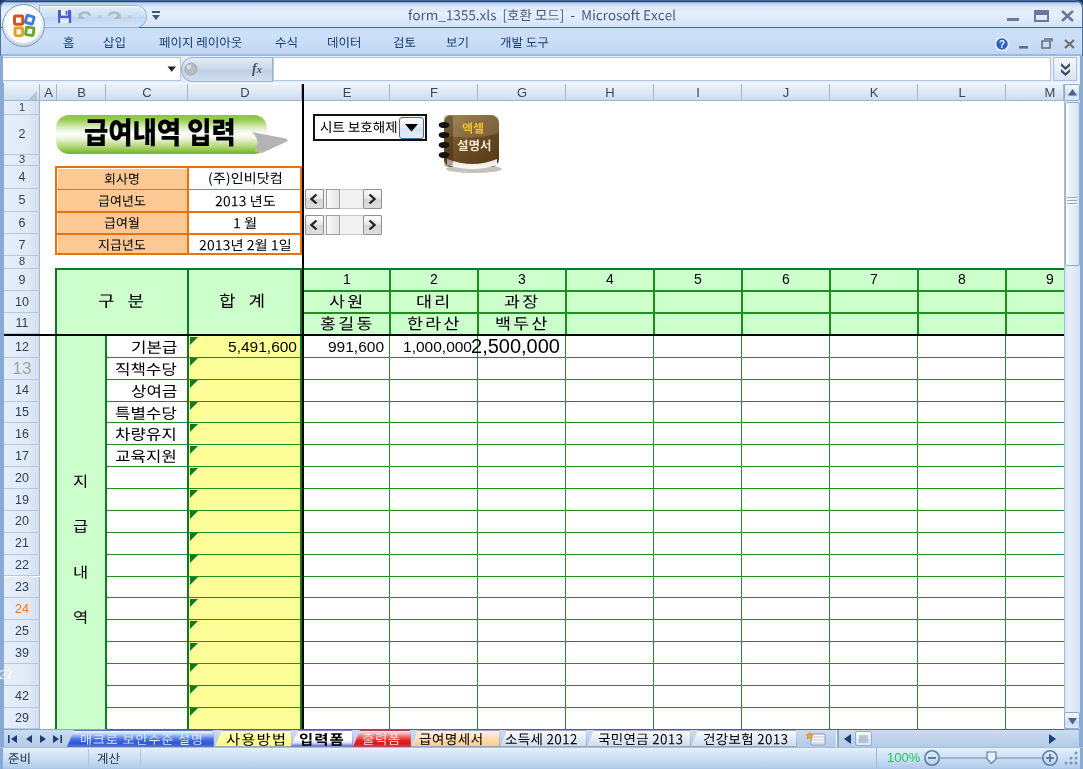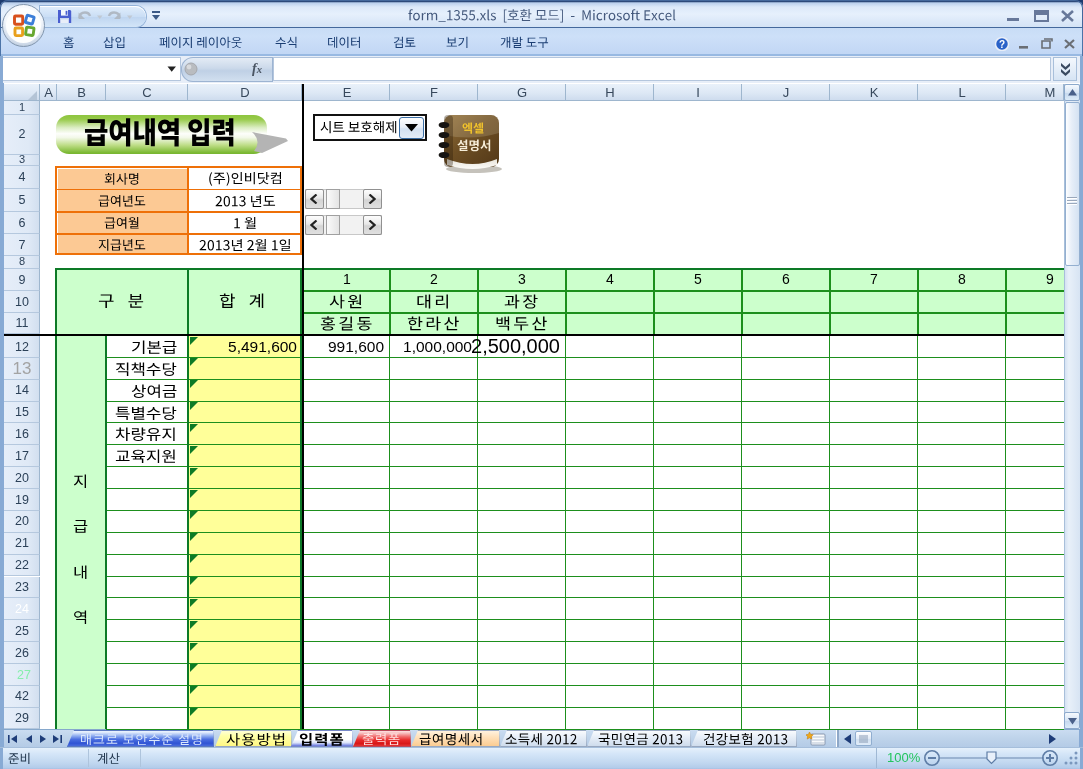--- a/index.html
+++ b/index.html
@@ -179,27 +179,27 @@
 <div style="position:absolute;left:22.0px;top:490.6px;font-size:12.5px;line-height:19px;color:#2c4158;transform:translateX(-50%);white-space:nowrap">19</div>
 <div style="position:absolute;left:4px;top:510.9px;width:36px;height:21.9px;background:linear-gradient(90deg,#e6eef9 0%,#dfe9f6 70%,#d2dfef 100%);border-right:1px solid #9eb6ce;border-bottom:1px solid #b5c8de;"></div>
 <div style="position:absolute;left:22.0px;top:512.4px;font-size:12.5px;line-height:19px;color:#2c4158;transform:translateX(-50%);white-space:nowrap">20</div>
 <div style="position:absolute;left:4px;top:532.7px;width:36px;height:21.9px;background:linear-gradient(90deg,#e6eef9 0%,#dfe9f6 70%,#d2dfef 100%);border-right:1px solid #9eb6ce;border-bottom:1px solid #b5c8de;"></div>
 <div style="position:absolute;left:22.0px;top:534.3px;font-size:12.5px;line-height:19px;color:#2c4158;transform:translateX(-50%);white-space:nowrap">21</div>
 <div style="position:absolute;left:4px;top:554.6px;width:36px;height:21.9px;background:linear-gradient(90deg,#e6eef9 0%,#dfe9f6 70%,#d2dfef 100%);border-right:1px solid #9eb6ce;border-bottom:1px solid #b5c8de;"></div>
 <div style="position:absolute;left:22.0px;top:556.2px;font-size:12.5px;line-height:19px;color:#2c4158;transform:translateX(-50%);white-space:nowrap">22</div>
 <div style="position:absolute;left:4px;top:576.5px;width:36px;height:21.9px;background:linear-gradient(90deg,#e6eef9 0%,#dfe9f6 70%,#d2dfef 100%);border-right:1px solid #9eb6ce;border-bottom:1px solid #b5c8de;"></div>
 <div style="position:absolute;left:22.0px;top:578.0px;font-size:12.5px;line-height:19px;color:#2c4158;transform:translateX(-50%);white-space:nowrap">23</div>
 <div style="position:absolute;left:4px;top:598.3px;width:36px;height:21.9px;background:linear-gradient(90deg,#e6eef9 0%,#dfe9f6 70%,#d2dfef 100%);border-right:1px solid #9eb6ce;border-bottom:1px solid #b5c8de;"></div>
-<div style="position:absolute;left:22.0px;top:599.9px;font-size:12.5px;line-height:19px;color:#ffffff;transform:translateX(-50%);white-space:nowrap">24</div>
+<div style="position:absolute;left:22.0px;top:599.9px;font-size:12.5px;line-height:19px;color:#f97316;transform:translateX(-50%);white-space:nowrap">24</div>
 <div style="position:absolute;left:4px;top:620.2px;width:36px;height:21.9px;background:linear-gradient(90deg,#e6eef9 0%,#dfe9f6 70%,#d2dfef 100%);border-right:1px solid #9eb6ce;border-bottom:1px solid #b5c8de;"></div>
 <div style="position:absolute;left:22.0px;top:621.7px;font-size:12.5px;line-height:19px;color:#2c4158;transform:translateX(-50%);white-space:nowrap">25</div>
 <div style="position:absolute;left:4px;top:642.0px;width:36px;height:21.9px;background:linear-gradient(90deg,#e6eef9 0%,#dfe9f6 70%,#d2dfef 100%);border-right:1px solid #9eb6ce;border-bottom:1px solid #b5c8de;"></div>
-<div style="position:absolute;left:22.0px;top:643.6px;font-size:12.5px;line-height:19px;color:#2c4158;transform:translateX(-50%);white-space:nowrap">26</div>
+<div style="position:absolute;left:22.0px;top:643.6px;font-size:12.5px;line-height:19px;color:#2c4158;transform:translateX(-50%);white-space:nowrap">39</div>
 <div style="position:absolute;left:4px;top:663.9px;width:36px;height:21.9px;background:linear-gradient(90deg,#e6eef9 0%,#dfe9f6 70%,#d2dfef 100%);border-right:1px solid #9eb6ce;border-bottom:1px solid #b5c8de;"></div>
-<div style="position:absolute;left:24px;top:665.5px;font-size:12.5px;line-height:19px;color:#86efac;transform:translateX(-50%);white-space:nowrap">27</div>
+<div style="position:absolute;left:6px;top:665.5px;font-size:12.5px;line-height:19px;color:#ffffff;transform:translateX(-50%);white-space:nowrap">27</div>
 <div style="position:absolute;left:4px;top:685.8px;width:36px;height:21.9px;background:linear-gradient(90deg,#e6eef9 0%,#dfe9f6 70%,#d2dfef 100%);border-right:1px solid #9eb6ce;border-bottom:1px solid #b5c8de;"></div>
 <div style="position:absolute;left:22.0px;top:687.3px;font-size:12.5px;line-height:19px;color:#2c4158;transform:translateX(-50%);white-space:nowrap">42</div>
 <div style="position:absolute;left:4px;top:707.6px;width:36px;height:21.9px;background:linear-gradient(90deg,#e6eef9 0%,#dfe9f6 70%,#d2dfef 100%);border-right:1px solid #9eb6ce;border-bottom:1px solid #b5c8de;"></div>
 <div style="position:absolute;left:22.0px;top:709.2px;font-size:12.5px;line-height:19px;color:#2c4158;transform:translateX(-50%);white-space:nowrap">29</div>
 <div style="position:absolute;left:56px;top:115px;width:211px;height:39px;border-radius:13px;background:linear-gradient(180deg,#8dc43e 0%,#97ca4a 11%,#ddeec6 33%,#fdfefb 48%,#f2f8e8 58%,#bcdc84 78%,#7eba36 96%,#76b430 100%);"></div>
 <svg style="position:absolute;left:252px;top:130px" width="40" height="26" viewBox="0 0 40 26">
     <path d="M0 2 L34 8.5 L36 11 L10 23 L2 21 Q10 11 0 2z" fill="#b4b4b4"></path>
   </svg>
 <svg style="position:absolute;left:83.6px;top:112.0px" width="154" height="41" viewBox="0 -31.5 154 41">
     <path fill="#000" transform="scale(0.88,1)" d="M3.9 -9.3V2.6H23.6V-9.3H18.8V-6.8H8.7V-9.3ZM8.7 -3.1H18.8V-1.3H8.7ZM1.1 -14.6V-10.8H26.6V-14.6H23.2C23.7 -17.6 23.7 -19.7 23.7 -21.9V-24.3H4.1V-20.5H19.0C18.9 -18.8 18.8 -16.9 18.4 -14.6Z M36.5 -19.1C38.2 -19.1 39.3 -17.2 39.3 -13.3C39.3 -9.3 38.2 -7.5 36.5 -7.5C34.8 -7.5 33.7 -9.3 33.7 -13.3C33.7 -17.2 34.8 -19.1 36.5 -19.1ZM43.7 -16.0H47.7V-11.2H43.8C43.9 -11.9 43.9 -12.6 43.9 -13.3C43.9 -14.3 43.8 -15.1 43.7 -16.0ZM47.7 -25.3V-19.9H42.4C41.0 -22.2 38.9 -23.5 36.5 -23.5C32.2 -23.5 29.1 -19.6 29.1 -13.3C29.1 -7.0 32.2 -3.1 36.5 -3.1C39.1 -3.1 41.4 -4.6 42.7 -7.3H47.7V2.9H52.5V-25.3Z M69.7 -24.9V1.6H74.2V-10.9H75.9V2.8H80.5V-25.3H75.9V-14.8H74.2V-24.9ZM57.2 -7.9V-3.8H59.2C62.0 -3.8 65.2 -3.9 68.8 -4.5L68.4 -8.6C66.1 -8.2 64.0 -8.0 62.0 -7.9V-22.3H57.2Z M88.2 -7.5V-3.7H102.8V2.9H107.6V-7.5ZM91.7 -19.8C93.4 -19.8 94.6 -18.8 94.6 -16.8C94.6 -14.8 93.4 -13.8 91.7 -13.8C90.0 -13.8 88.7 -14.8 88.7 -16.8C88.7 -18.8 90.0 -19.8 91.7 -19.8ZM102.8 -17.9V-15.7H99.1C99.2 -16.1 99.2 -16.4 99.2 -16.8C99.2 -17.2 99.2 -17.6 99.1 -17.9ZM91.7 -23.9C87.5 -23.9 84.1 -20.9 84.1 -16.8C84.1 -12.7 87.5 -9.7 91.7 -9.7C93.9 -9.7 95.8 -10.5 97.2 -11.9H102.8V-8.6H107.6V-25.3H102.8V-21.7H97.2C95.8 -23.1 93.9 -23.9 91.7 -23.9Z M137.0 -25.3V-10.2H141.9V-25.3ZM122.9 -9.0V2.6H141.9V-9.0H137.1V-6.8H127.6V-9.0ZM127.6 -3.2H137.1V-1.3H127.6ZM126.4 -24.2C122.0 -24.2 118.6 -21.4 118.6 -17.5C118.6 -13.6 122.0 -10.8 126.4 -10.8C130.9 -10.8 134.3 -13.6 134.3 -17.5C134.3 -21.4 130.9 -24.2 126.4 -24.2ZM126.4 -20.3C128.2 -20.3 129.5 -19.3 129.5 -17.5C129.5 -15.7 128.2 -14.8 126.4 -14.8C124.6 -14.8 123.4 -15.7 123.4 -17.5C123.4 -19.3 124.6 -20.3 126.4 -20.3Z M150.2 -6.8V-3.0H164.8V2.9H169.7V-6.8ZM146.9 -23.8V-19.9H154.6V-17.9H146.9V-8.4H149.2C154.4 -8.4 157.3 -8.5 160.5 -9.1L160.1 -12.9C157.5 -12.4 155.2 -12.3 151.7 -12.2V-14.4H159.4V-23.8ZM160.9 -15.5V-11.7H164.8V-7.9H169.7V-25.3H164.8V-21.6H160.9V-17.7H164.8V-15.5Z"></path>

